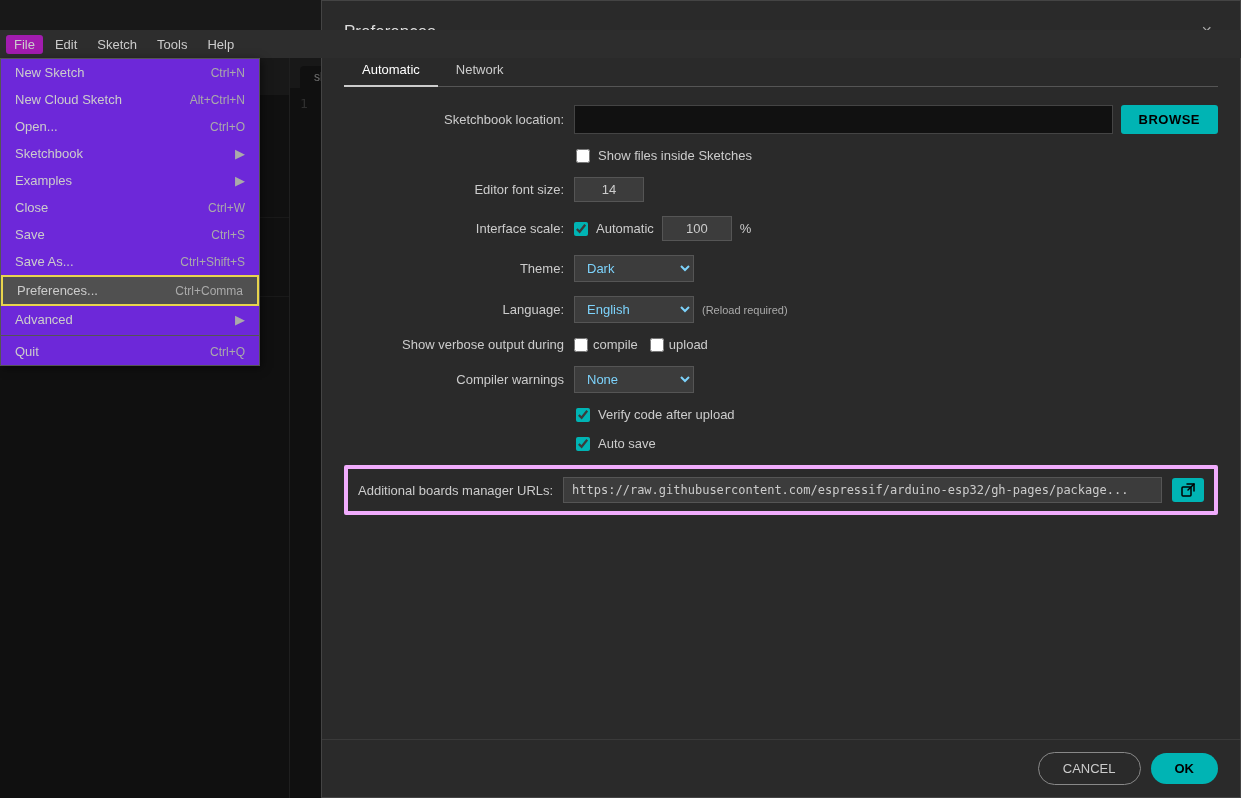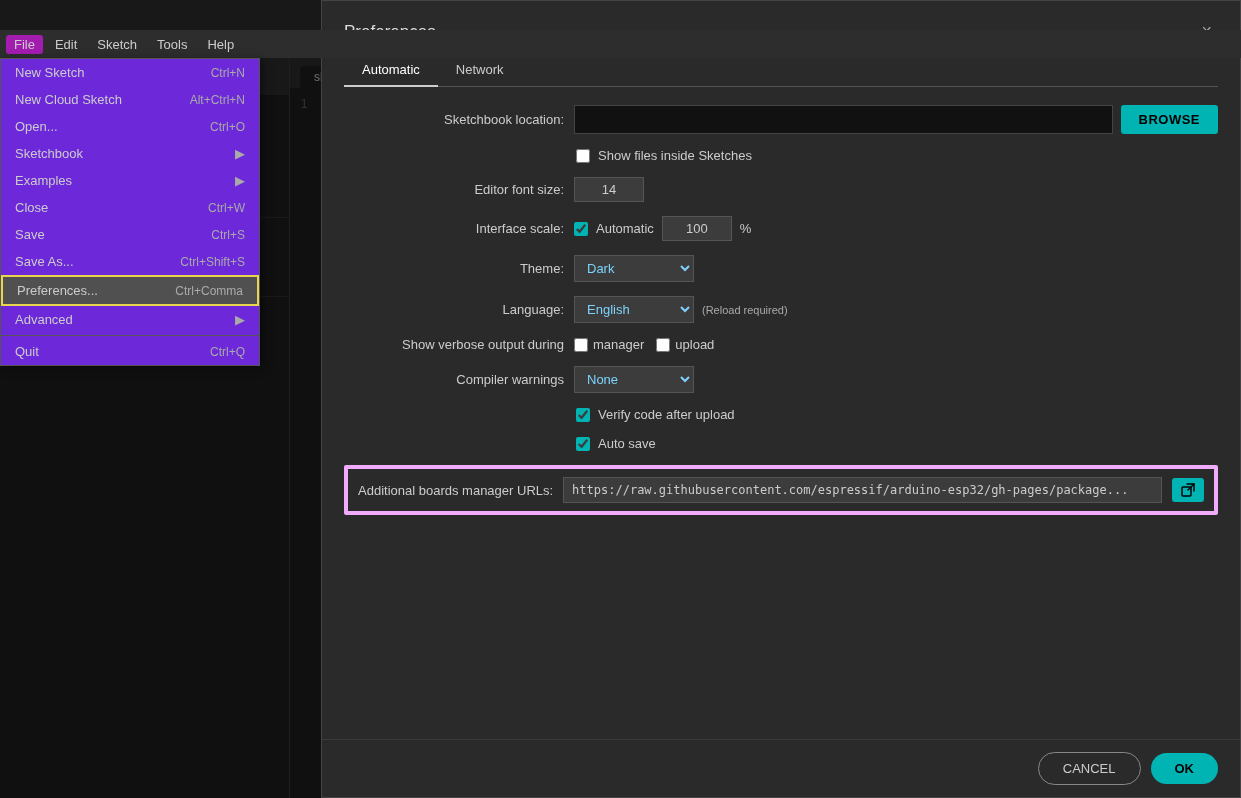--- a/index.html
+++ b/index.html
@@ -620,21 +620,21 @@
           <span class="pref-note">(Reload required)</span>
         </div>
       </div>
 
       <div class="pref-row">
         <div class="pref-label">Show verbose output during</div>
         <div class="pref-control">
           <div class="inline-check-group">
             <div class="inline-check-item">
               <input type="checkbox" class="pref-checkbox" style="">
-              <span>manager</span>
+              <span>compile</span>
             </div>
             <div class="inline-check-item">
               <input type="checkbox" class="pref-checkbox" style="">
               <span>upload</span>
             </div>
           </div>
         </div>
       </div>
 
       <div class="pref-row">

